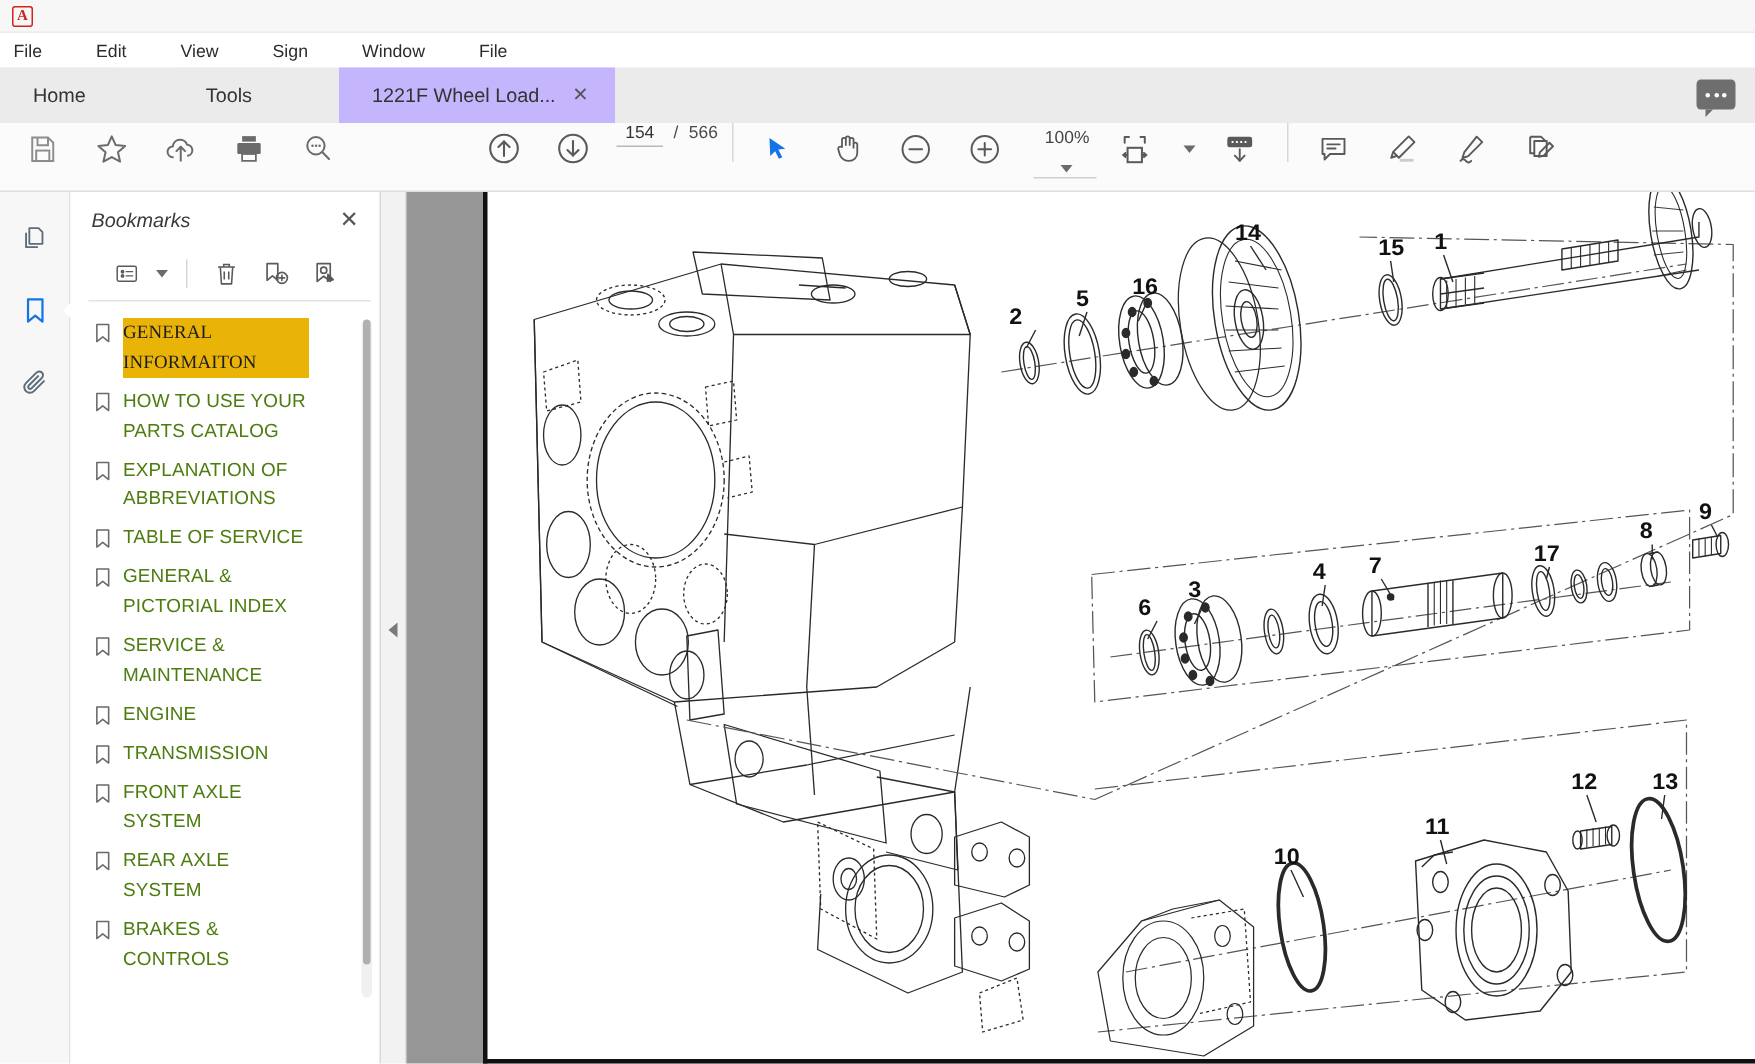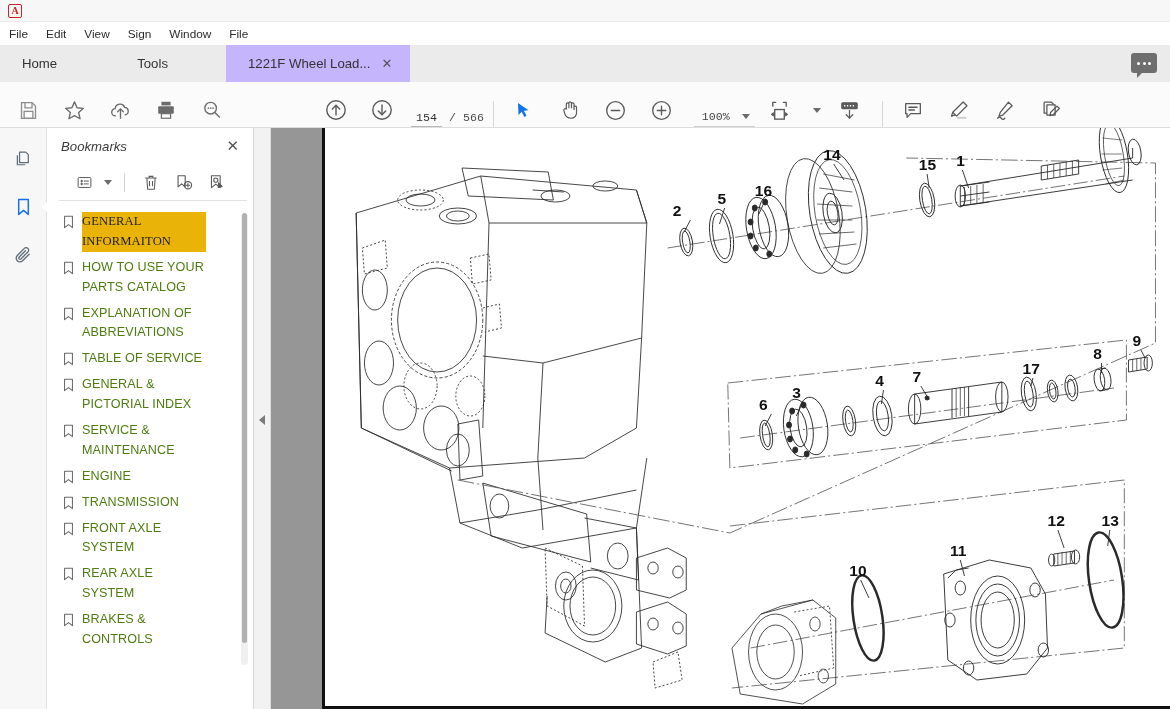--- a/index.html
+++ b/index.html
@@ -21,21 +21,21 @@
     width: 14px; height: 14px; border: 1.6px solid #d32020;
     border-radius: 2px; display: flex; align-items: center;
     justify-content: center; font-size: 10px; color: #d32020;
     font-weight: bold; line-height: 1; font-family: "Liberation Serif", serif;
   }
   .title-text { font-size: 11.5px; color: #3c3c3c; letter-spacing: .1px; }
 
   
   .menubar {
     height: 23px; display: flex; align-items: center;
-    background: #ffffff; padding-left: 9px; gap: 18px;
+    background: #ffffff; padding-left: 9px; gap: 36px;
   }
   .menu-item { font-size: 11.8px; color: #2b2b2b; cursor: default; }
 
   
   .tabstrip {
     height: 37px; background: #ebebeb; display: flex;
     align-items: flex-end; position: relative; gap: 36px;
   }
   .tab {
     height: 37px; display: flex; align-items: center;
@@ -56,42 +56,42 @@
   }
   .chat-bubble::after {
     content: ""; position: absolute; bottom: -5px; left: 6px;
     border-left: 5px solid #6e6e6e; border-bottom: 5px solid transparent;
   }
   .chat-dot { width: 3px; height: 3px; border-radius: 50%; background: #fff; }
 
   
   .toolbar {
     height: 46px; background: #fbfbfb; display: flex;
-    align-items: flex-end; border-bottom: 1px solid #dedede;
+    align-items: flex-start; border-bottom: 1px solid #dedede;
     padding-left: 11px;
-    font-family: Liberation Mono, monospace;
   }
   .tb-btn {
     width: 34px; height: 34px; display: flex; align-items: center;
     justify-content: center; margin-right: 12px; cursor: default;
   }
   .tb-gap-lg { width: 78px; }
   .tb-sep { width: 1px; height: 26px; background: #d8d8d8; margin: 0 13px 0 3px; }
   .pagebox {
     display: flex; align-items: baseline; gap: 7px;
     font-size: 11.6px; color: #4a4a4a; margin-right: 6px;
   }
   .page-field {
     width: 31px; text-align: center; border-bottom: 1px solid #b9b9b9;
     padding-bottom: 2px; color: #333;
   }
   .zoombox {
     display: flex; align-items: center; gap: 12px;
     border-bottom: 1px solid #cfcfcf; padding: 0 5px 3px 8px;
     margin: 3px 8px 0 3px;
+    flex-direction: column;
   }
   .zoom-val { font-size: 11.6px; color: #444; }
   .caret-dn {
     width: 0; height: 0; border-left: 4px solid transparent;
     border-right: 4px solid transparent; border-top: 5px solid #6b6b6b;
   }
   svg { display: block; }
 
   
   .body-row { display: flex; height: 583px; }

